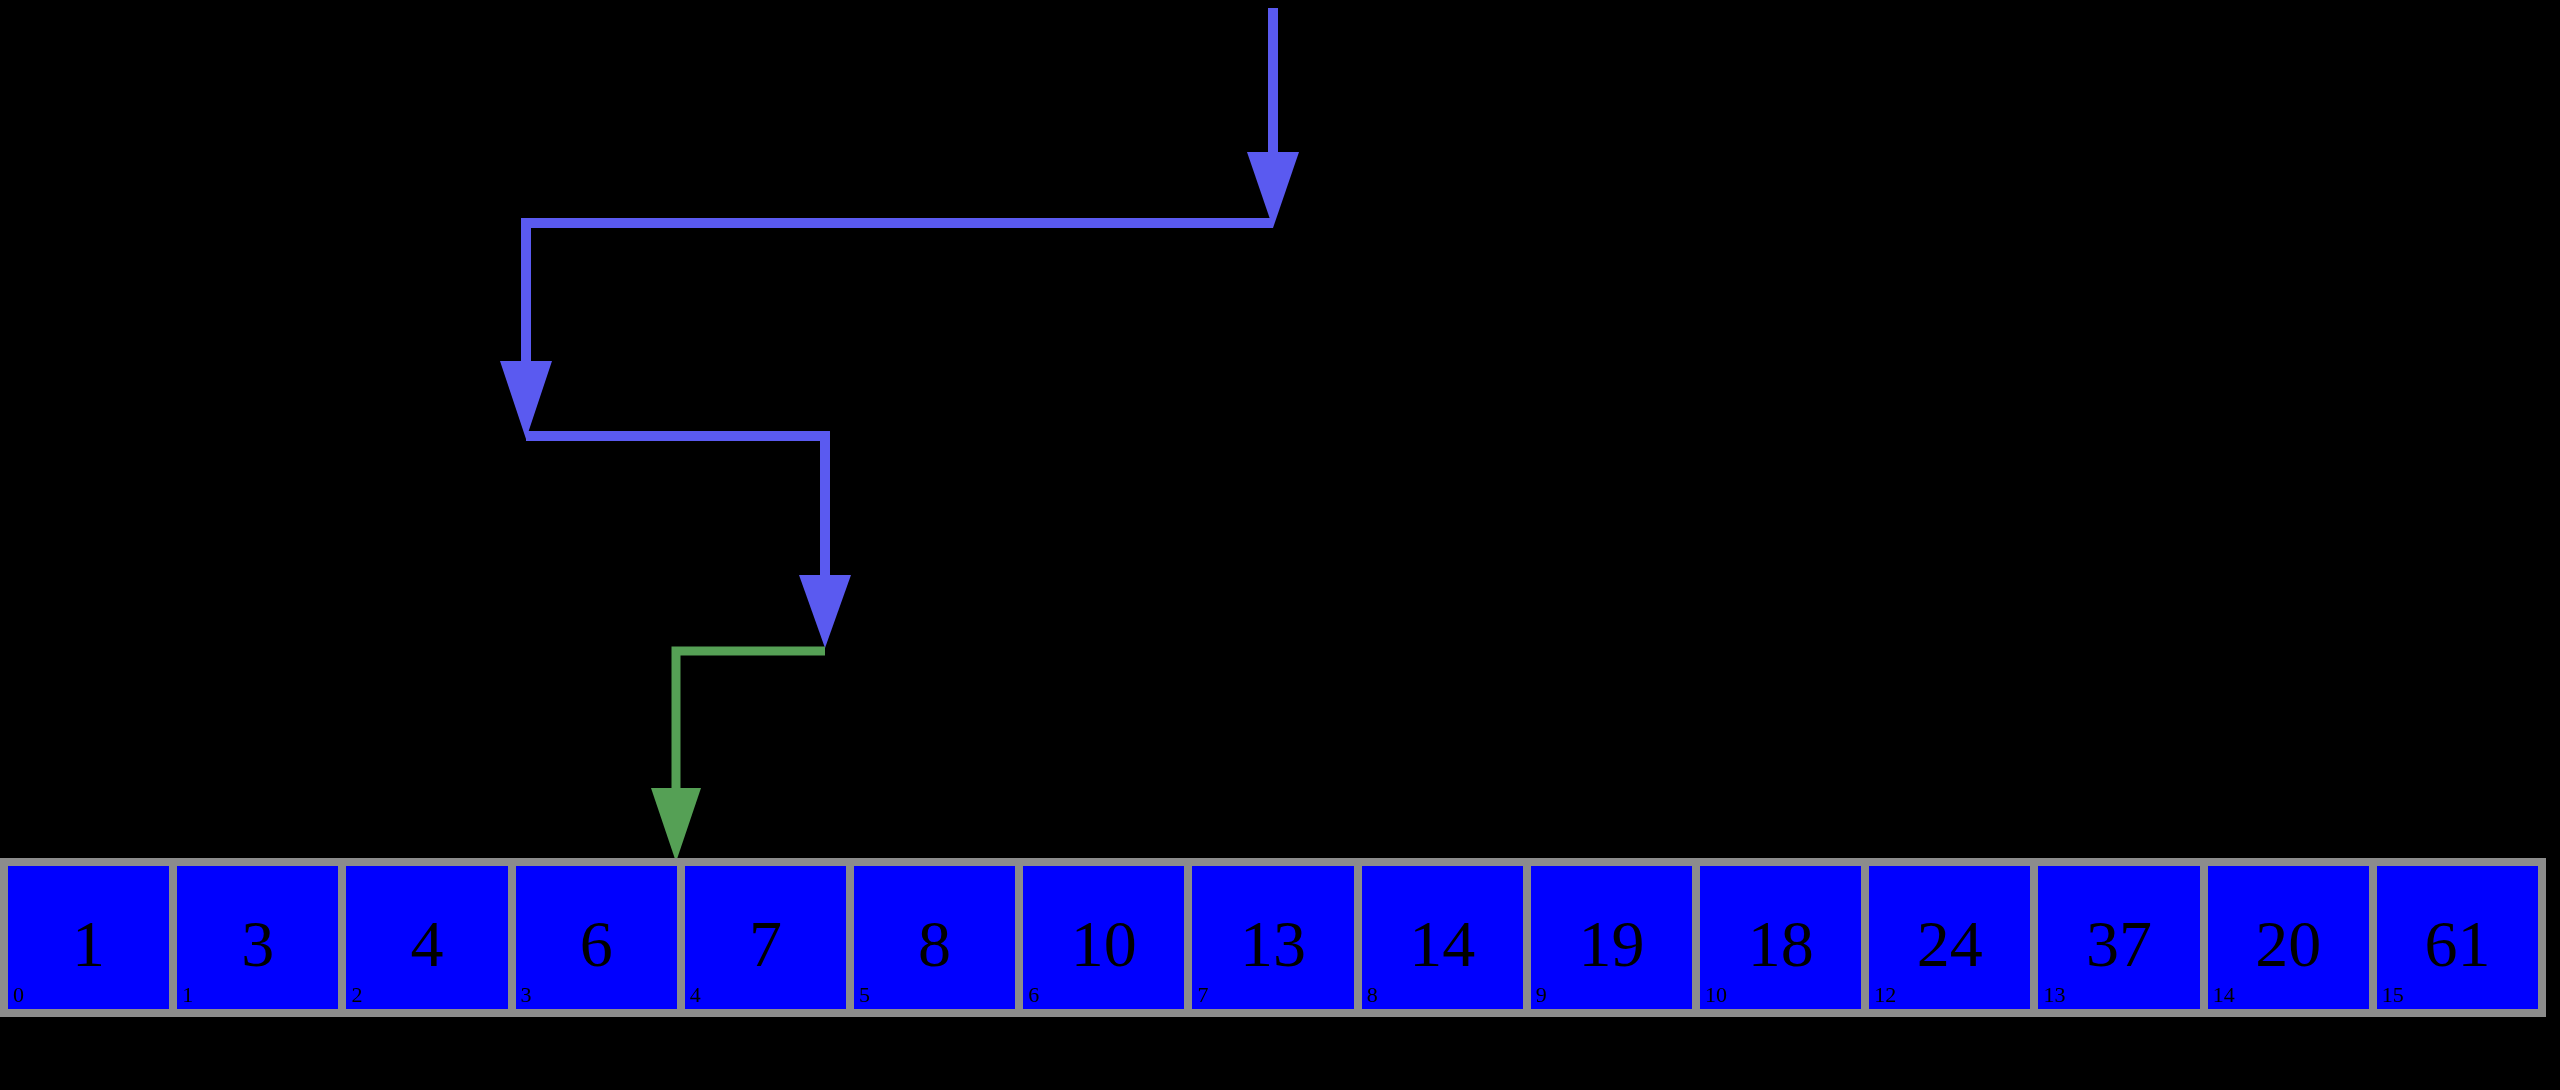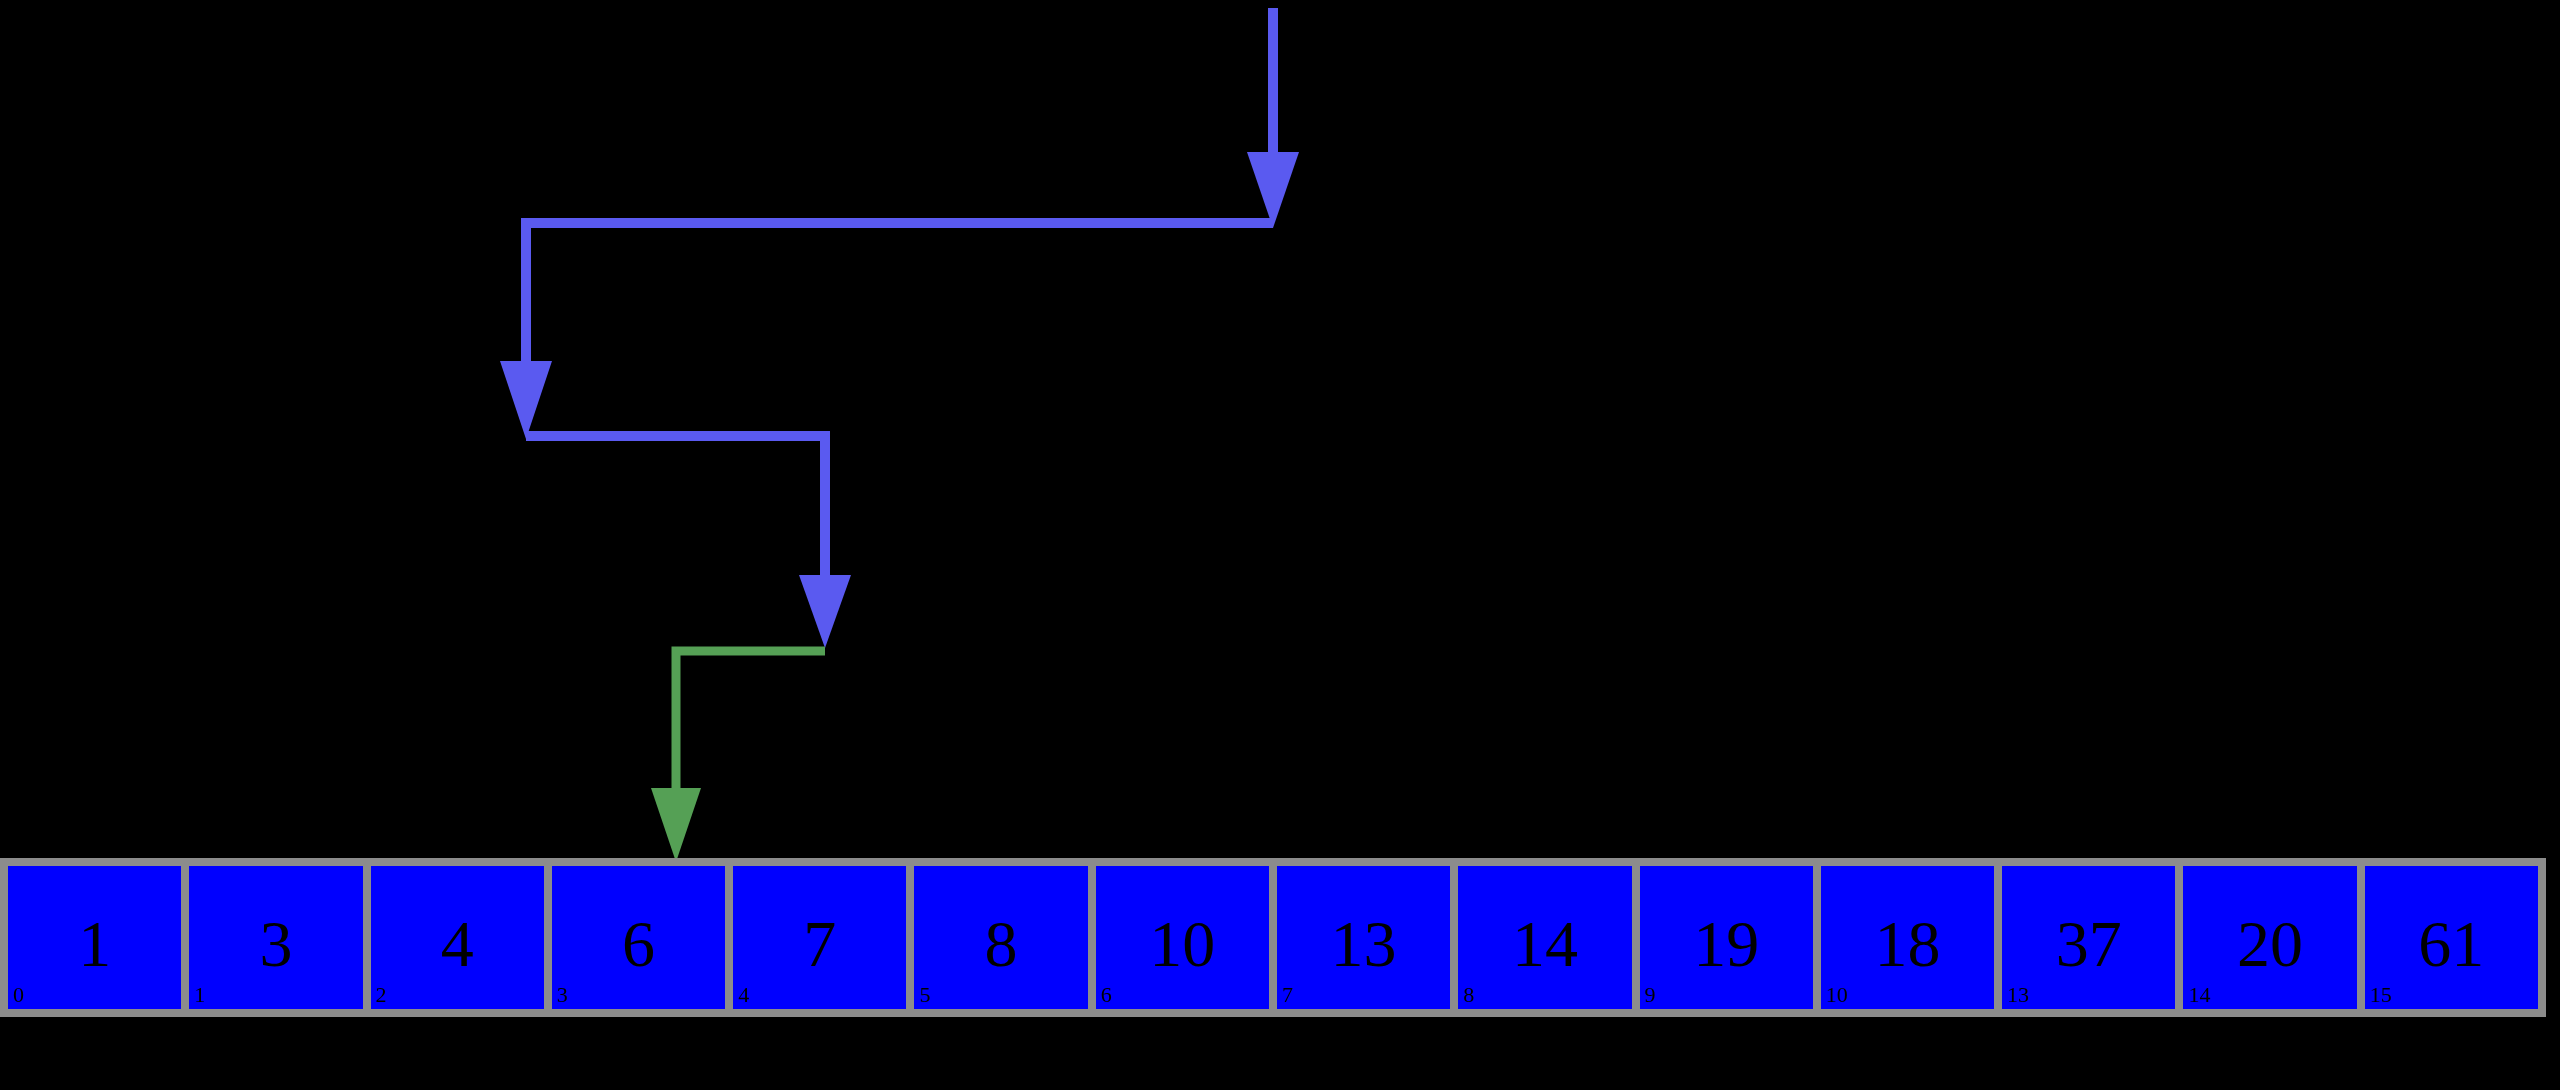--- a/index.html
+++ b/index.html
@@ -116,20 +116,24 @@
     </div>
     <div class="cell">
       <span class="cell-value">19</span>
       <span class="cell-index">9</span>
     </div>
     <div class="cell">
       <span class="cell-value">18</span>
       <span class="cell-index">10</span>
     </div>
     <div class="cell">
+      <span class="cell-value">24</span>
+      <span class="cell-index">12</span>
+    </div>
+    <div class="cell">
       <span class="cell-value">37</span>
       <span class="cell-index">13</span>
     </div>
     <div class="cell">
       <span class="cell-value">20</span>
       <span class="cell-index">14</span>
     </div>
     <div class="cell">
       <span class="cell-value">61</span>
       <span class="cell-index">15</span>

